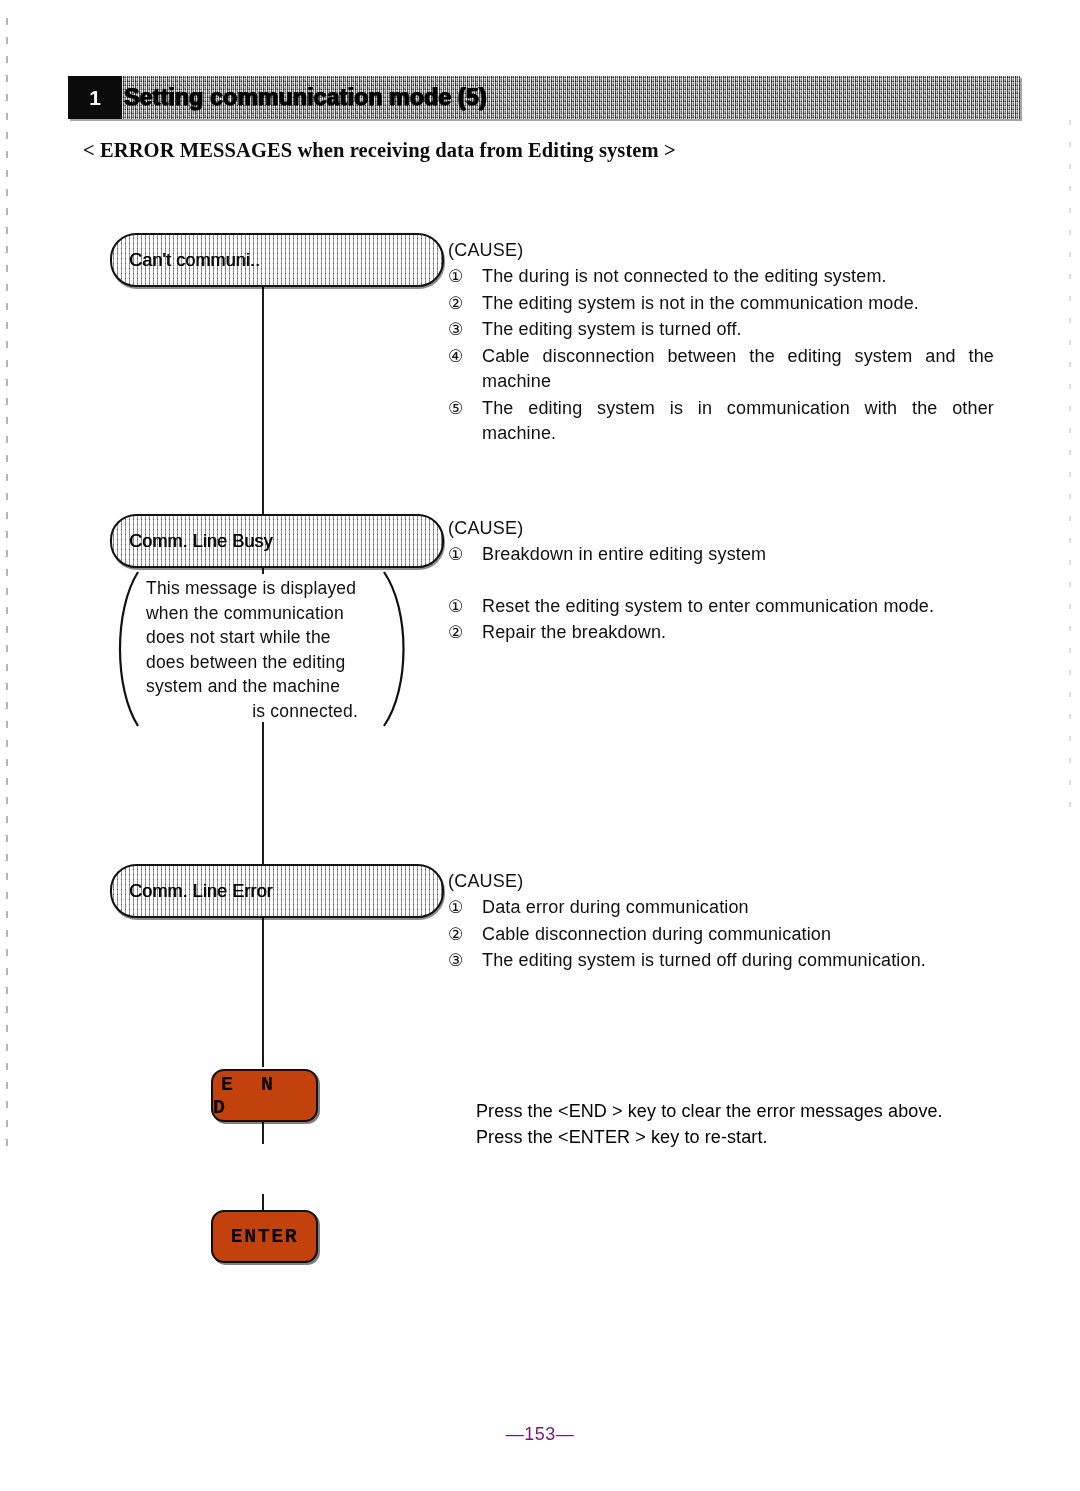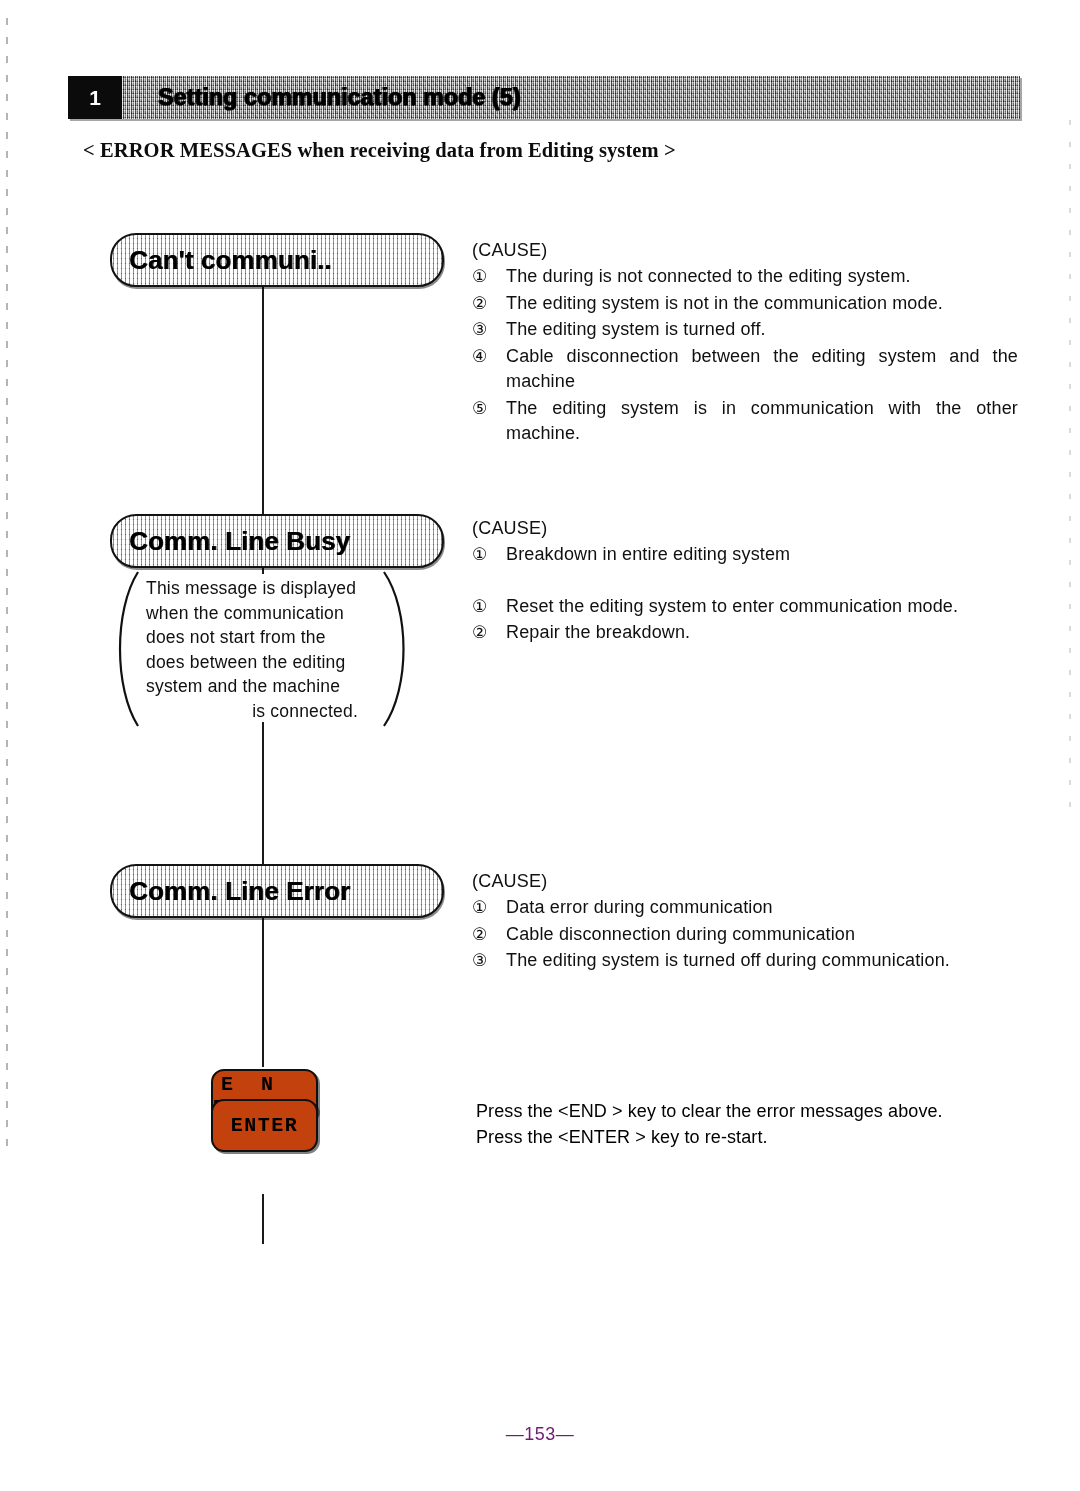--- a/index.html
+++ b/index.html
@@ -87,31 +87,30 @@
         rgba(255,255,255,.20) 2px, rgba(255,255,255,.20) 4px),
       repeating-linear-gradient(45deg,
         rgba(0,0,0,.18) 0px, rgba(0,0,0,.18) 2px,
         rgba(255,255,255,.12) 2px, rgba(255,255,255,.12) 5px);
     display: flex;
     align-items: center;
     overflow: hidden;
   }
   .banner-title {
     position: relative;
-    margin-left: 16px;
+    margin-left: 2px;
     font-size: 23px;
     font-weight: bold;
     color: #000000;
     letter-spacing: .2px;
     text-shadow:
        1px 0 0 rgba(0,0,0,.9),
       -1px 0 0 rgba(0,0,0,.55),
        0 1px 0 rgba(0,0,0,.6);
     white-space: nowrap;
-    padding-left: 20px;
   }
 
   
   .subtitle {
     position: absolute;
     left: 83px;
     top: 139px;
     font-size: 20.5px;
     font-weight: bold;
     letter-spacing: .1px;
@@ -146,22 +145,22 @@
         rgba(255,255,255,.9) 0px, rgba(255,255,255,.9) 1px,
         rgba(70,70,70,.45) 1px, rgba(70,70,70,.45) 2px,
         rgba(255,255,255,.95) 2px, rgba(255,255,255,.95) 5px);
     display: flex;
     align-items: center;
     box-shadow: 1px 2px 0 rgba(0,0,0,.45);
     overflow: hidden;
   }
   .pill-label {
     margin-left: 17px;
-    font-size: 26px;
-    font-weight: bold;
+    font-size: 18px;
+    font-weight: normal;
     color: #000000;
     letter-spacing: .1px;
     white-space: nowrap;
     text-shadow: .7px 0 0 rgba(0,0,0,.75);
   }
 
   
   .keybox {
     position: absolute;
     border: 2px solid #0f0f0f;
@@ -200,21 +199,21 @@
     color: #101010;
     text-align: justify;
     text-justify: inter-word;
     letter-spacing: .2px;
   }
   .note-text .lastline { text-align: right; }
 
   
   .block {
     position: absolute;
-    left: 472px;
+    left: 448px;
     width: 546px;
   }
   .block-head {
     font-size: 18px;
     line-height: 25px;
     color: #101010;
     letter-spacing: .2px;
     margin-bottom: 1px;
   }
   .item {
@@ -299,32 +298,32 @@
   </div>
 
   <div class="note">
     <svg width="312" height="162" viewBox="0 0 312 162">
       <path d="M 30 4 C 6 42, 6 120, 30 158" fill="none" stroke="#111111" stroke-width="2.2"></path>
       <path d="M 276 4 C 302 42, 302 120, 276 158" fill="none" stroke="#111111" stroke-width="2.2"></path>
     </svg>
     <div class="note-text">
       <div>This message is displayed</div>
       <div>when the communication</div>
-      <div>does not start from the</div>
+      <div>does not start while the</div>
       <div>does between the editing</div>
       <div>system and the machine</div>
       <div class="lastline">is connected.</div>
     </div>
   </div>
 
   <div class="keybox end" style="left:211px;top:1069px;width:103px;height:49px;">
     <span class="keybox-label">E N D</span>
   </div>
 
-  <div class="keybox enter" style="left:211px;top:1099px;width:103px;height:49px;">
+  <div class="keybox enter" style="left:211px;top:1210px;width:103px;height:49px;">
     <span class="keybox-label">ENTER</span>
   </div>
 
   <div class="block" style="top:238px;">
     <div class="block-head">(CAUSE)</div>
 
     <div class="item">
       <span class="item-num">①</span>
       <span class="item-txt">The during is not connected to the editing system.</span>
     </div>

